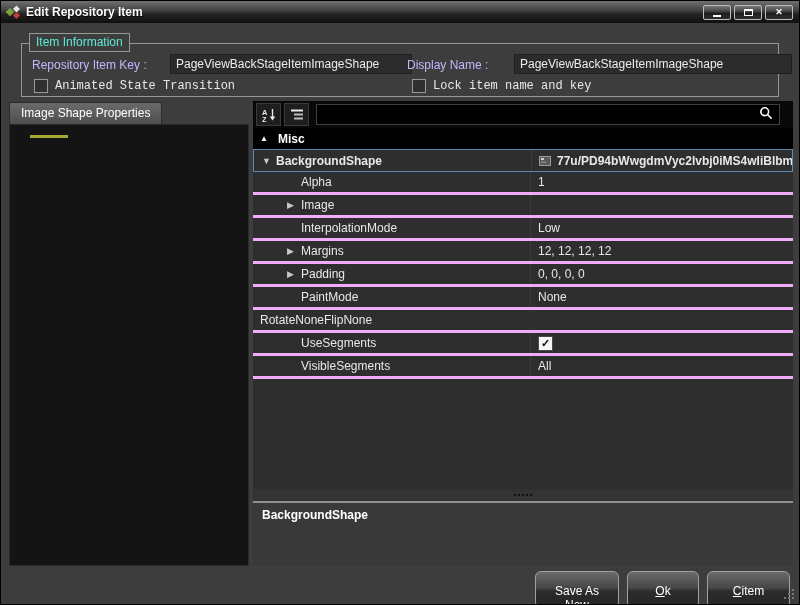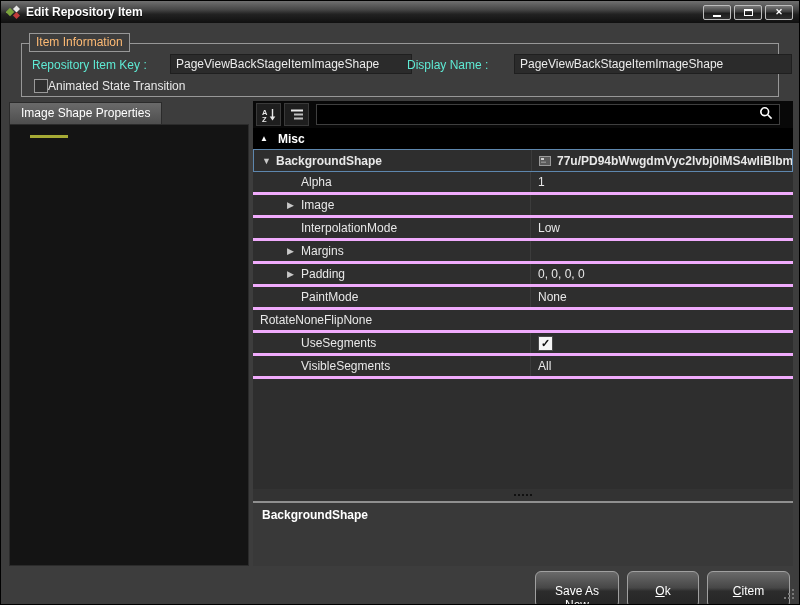--- a/index.html
+++ b/index.html
@@ -17,25 +17,25 @@
   .winbtn{width:28px;height:15px;box-sizing:border-box;padding:0;cursor:default;
           background:linear-gradient(to bottom,#7a7a7a,#3d3d3d 45%,#1d1d1d 55%,#2e2e2e);
           border:1px solid #bdbdbd;border-radius:2px;display:flex;align-items:center;justify-content:center;}
   .g-min{width:8px;height:2px;background:#fff;margin-top:7px;}
   .g-max{width:9px;height:7px;border:1px solid #fff;border-top-width:2px;box-sizing:border-box;}
   .g-close{color:#fff;font-size:9px;line-height:1;font-weight:bold;}
 
   
   .groupbox{position:absolute;left:20px;right:20px;top:42px;height:52px;border:1px solid #989898;}
   .group-label{position:absolute;top:-11px;left:7px;border:1px solid #989898;background:#3d3d3d;
-               padding:1px 6px 2px;color:#fdba74;}
-  .flabel{position:absolute;white-space:nowrap;color:#5eead4;}
+               padding:1px 6px 2px;color:#5eead4;}
+  .flabel{position:absolute;white-space:nowrap;color:#c4b5fd;}
   .tbox{position:absolute;background:#2b2b2b;border:1px solid #1f1f1f;color:#ececec;
         font:12px "Liberation Sans",sans-serif;padding:0 5px;box-sizing:border-box;height:20px;margin-left:20px;}
-  .cbwrap{position:absolute;display:flex;align-items:center;height:14px;cursor:default;}
+  .cbwrap{position:absolute;display:flex;align-items:center;gap:7px;height:14px;cursor:default;font-family:Liberation Mono, monospace;}
   .checkbox{width:12px;height:12px;background:#303030;border:1px solid #9a9a9a;box-sizing:content-box;}
 
   
   .left{position:absolute;left:8px;top:101px;width:240px;height:464px;}
   .tab{display:inline-block;height:22px;line-height:21px;padding:0 11px;
        background:linear-gradient(to bottom,#6a6a6a,#4e4e4e);color:#fff;
        border:1px solid #2b2b2b;border-bottom:none;box-sizing:border-box;cursor:default;}
   .preview{position:absolute;top:22px;left:0;right:0;bottom:0;background:#141414;border:1px solid #2b2b2b;}
   .preview-line{position:absolute;left:20px;top:10px;width:38px;height:3px;background:#a6aa35;}
 
@@ -115,20 +115,24 @@
     <span class="flabel" style="left:10px;top:14px">Repository Item Key :</span>
     <input class="tbox" style="left: 128px; top: 10px; width: 242px;" value="PageViewBackStageItemImageShape">
 
     <span class="flabel" style="left:385px;top:14px">Display Name :</span>
     <input class="tbox" style="left: 472px; top: 10px; width: 278px;" value="PageViewBackStageItemImageShape">
 
     <span class="cbwrap" style="left:12px;top:35px">
       <span class="checkbox"></span>
       <span>Animated State Transition</span>
     </span>
+    <span class="cbwrap" style="left:390px;top:35px">
+      <span class="checkbox"></span>
+      <span>Lock item name and key</span>
+    </span>
   </div>
 
   <div class="left">
     <div class="tab">Image Shape Properties</div>
     <div class="preview">
       <div class="preview-line" style="background: rgb(166, 170, 53);"></div>
     </div>
   </div>
 
   <div class="right">
@@ -202,20 +206,21 @@
               <span class="expander"></span>
               <span>InterpolationMode</span>
             </div>
             <div class="pcell pvalue">Low</div>
           </div>
           <div class="prow">
             <div class="pcell pname">
               <span class="expander">▶</span>
               <span>Margins</span>
             </div>
+            <div class="pcell pvalue">12, 12, 12, 12</div>
           </div>
           <div class="prow">
             <div class="pcell pname">
               <span class="expander">▶</span>
               <span>Padding</span>
             </div>
             <div class="pcell pvalue">0, 0, 0, 0</div>
           </div>
           <div class="prow">
             <div class="pcell pname">

